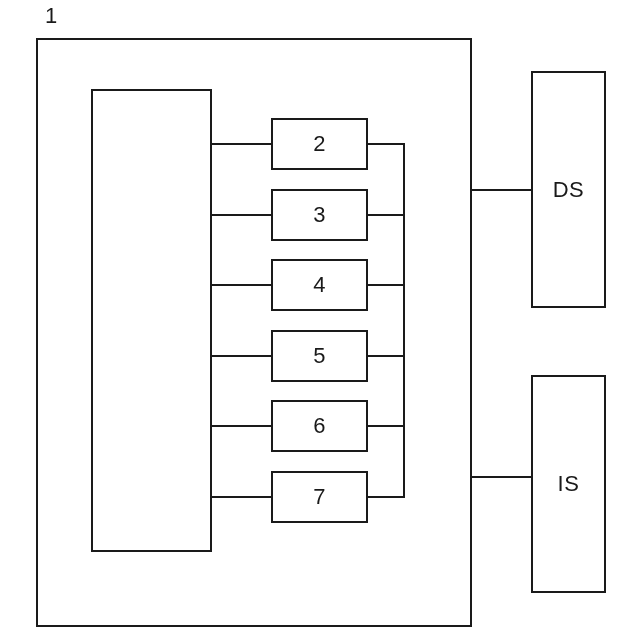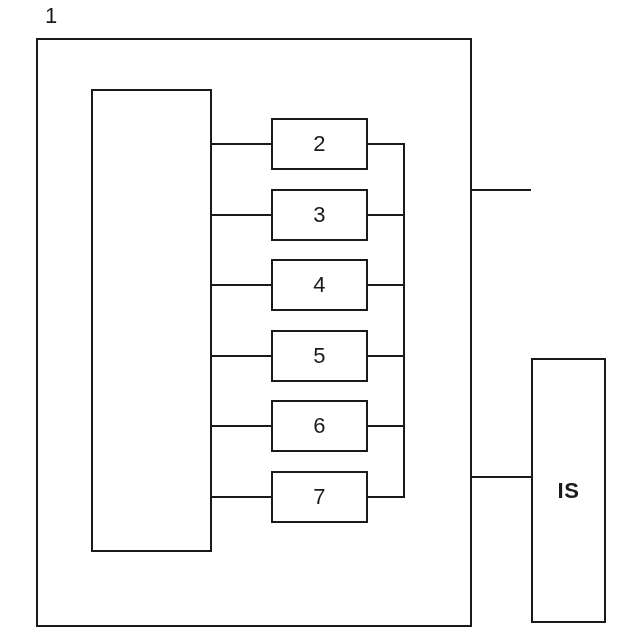--- a/index.html
+++ b/index.html
@@ -27,21 +27,21 @@
   }
   .box span {
     font-size: 22px;
     letter-spacing: 0.5px;
   }
   .outer-box   { left: 36px;  top: 38px;  width: 436px; height: 589px; }
   .controller-box { left: 91px; top: 89px; width: 121px; height: 463px; }
   .module-box  { left: 271px; width: 97px; height: 52px; }
   .unit-box    { left: 531px; width: 75px; }
   .ds-box      { top: 71px;  height: 237px; }
-  .is-box      { top: 358px; height: 265px; font-weight: bold; }
+  .is-box      { top: 375px; height: 218px; }
   .ref-label {
     position: absolute;
     font-size: 22px;
     line-height: 24px;
   }
   .label-outer      { left: 45px; top: 4px; }
   .label-controller { left: 93px; top: 59px; }
   .h-line, .v-line {
     position: absolute;
     background: #1a1a1a;
@@ -96,17 +96,20 @@
   <div class="h-line right-conn" style="top:284px"></div>
   <div class="h-line right-conn" style="top:355px"></div>
   <div class="h-line right-conn" style="top:425px"></div>
   <div class="h-line right-conn" style="top:496px"></div>
 
   <div class="v-line bus"></div>
 
   <div class="h-line unit-conn" style="top:189px"></div>
   <div class="h-line unit-conn" style="top:476px"></div>
 
+  <div class="box unit-box ds-box">
+    <span>DS</span>
+  </div>
   <div class="box unit-box is-box">
     <span>IS</span>
   </div>
 
 </div>
 
 </body></html>

